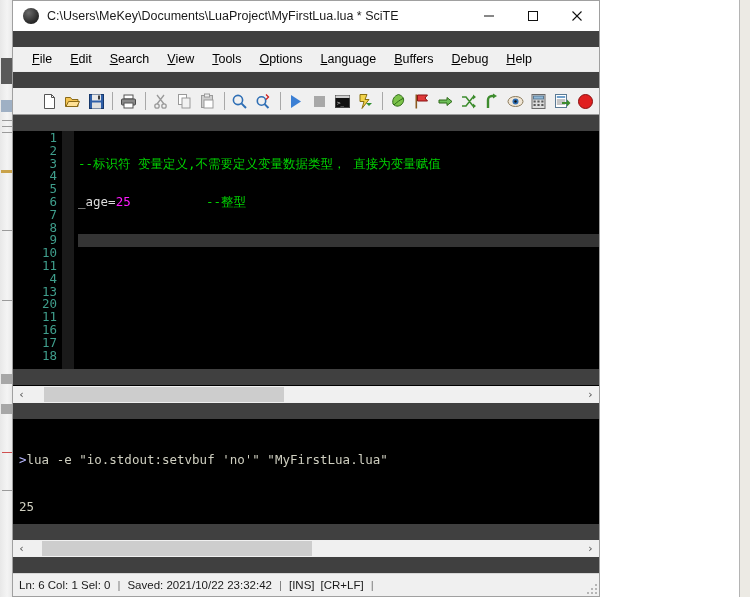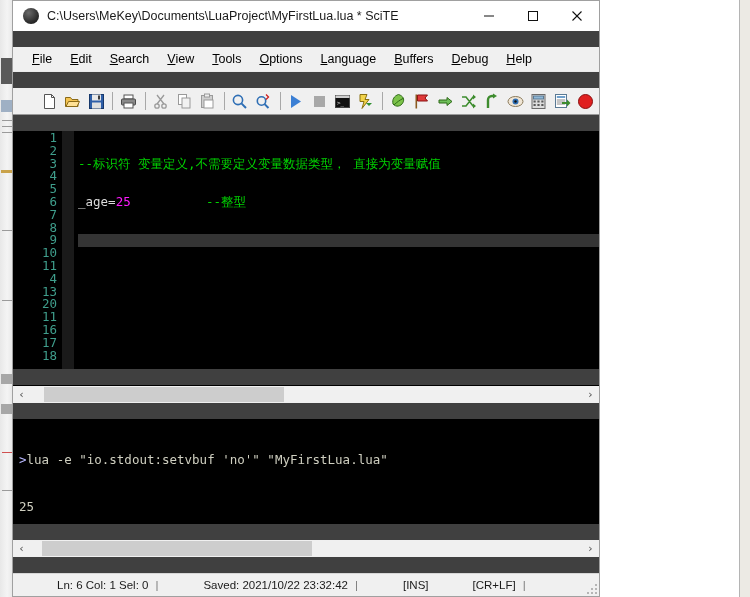--- a/index.html
+++ b/index.html
@@ -243,21 +243,21 @@
     min-height: 22px;
     background: #f0f0f0;
     display: flex;
     align-items: center;
     font-size: 11.5px;
     color: #1a1a1a;
     padding-left: 6px;
     position: relative;
     border-top: 1px solid #d6d6d6;
   }
-  .sb-cell { white-space: nowrap; margin-left: 38px; }
+  .sb-cell { white-space: nowrap; }
   .sb-div { margin: 0 7px; color: #7a7a7a; }
   #watermark {
     position: absolute;
     right: 6px;
     top: 3px;
     font-size: 12px;
     color: #e2e2e2;
     letter-spacing: .2px;
     white-space: nowrap;
     font-family: "Liberation Sans", sans-serif;

